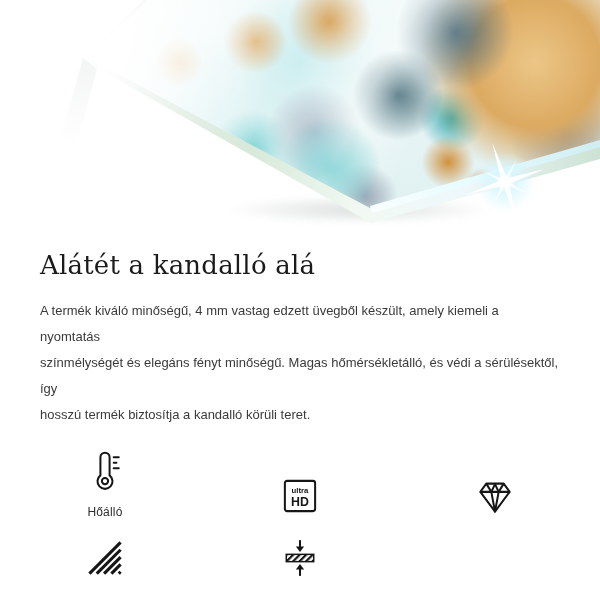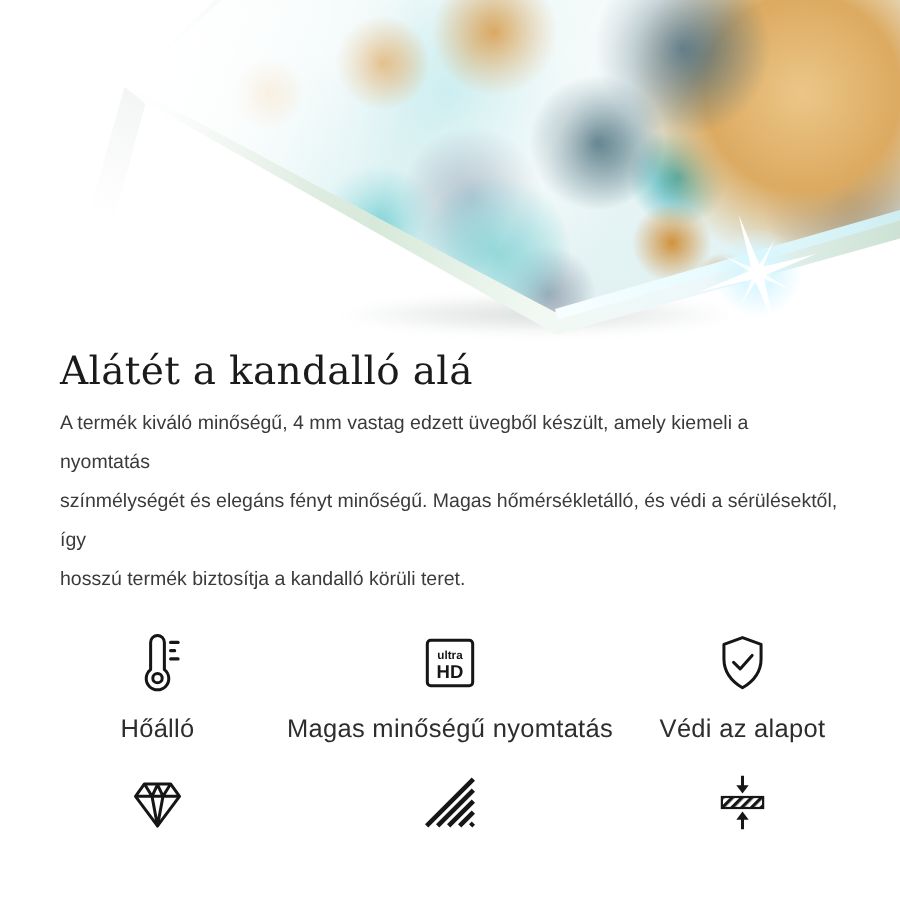--- a/index.html
+++ b/index.html
@@ -71,40 +71,40 @@
     position:absolute; inset:0;
     clip-path:polygon(56px 154px, 83px 58px, 97px 69px, 72px 162px);
     background:linear-gradient(200deg, rgba(148,164,158,.4), rgba(255,255,255,0) 75%);
   }
 
   .sparkle { position:absolute; left:462px; top:139px; }
 
   
   .content { padding:0 40px; }
   .page-title {
-    margin-top:0;
+    margin-top:17px;
     font-family:"DejaVu Serif", serif;
     font-weight:normal;
     font-size:26px; line-height:33px; color:#1b1b1b;
     letter-spacing:.2px;
   }
-  .description { margin-top:4px; font-size:13px; line-height:26px; color:#3a3a3a; }
+  .description { margin-top:16px; font-size:13px; line-height:26px; color:#3a3a3a; }
 
   
   .features {
     margin-top:20px;
     display:grid; grid-template-columns:25% 50% 25%;
     row-gap:16px;
   }
   .feature {
     display:flex; flex-direction:column; align-items:center; justify-content:flex-end;
   }
   .feature .icon-box { height:46px; display:flex; align-items:center; justify-content:center; }
   .feature .label {
-    margin-top:11px; font-size:17px; color:#2d2d2d; letter-spacing:.2px; white-space:nowrap;text-align:right;
+    margin-top:11px; font-size:12px; color:#2d2d2d; letter-spacing:.2px; white-space:nowrap;text-align:right;
   }
   .icon-stroke { stroke:#161616; fill:none; stroke-width:2.2; }
   .icon-fill { fill:#161616; }
   .badge-text { font-family:"Liberation Sans", sans-serif; font-weight:bold; fill:#161616; }
 </style>
 </head>
 <body>
 
 <div class="page">
 
@@ -158,32 +158,22 @@
       </div>
 
       <div class="feature">
         <div class="icon-box">
           <svg width="44" height="44" viewBox="0 0 48 48">
             <rect class="icon-stroke" x="7.5" y="7.5" width="33" height="33" rx="2.5" stroke-width="2.6"></rect>
             <text class="badge-text" x="24" y="21" text-anchor="middle" font-size="8.5">ultra</text>
             <text class="badge-text" x="24" y="35" text-anchor="middle" font-size="13.5">HD</text>
           </svg>
         </div>
-        <div class="label">Magas minőségű nyomtatás</div>
-      </div>
-
-      <div class="feature">
-        <div class="icon-box">
-          <svg width="44" height="44" viewBox="0 0 48 48">
-            <path class="icon-stroke" d="M24 5.5 L37.5 10.5 V21 c0 10.5 -6 16.5 -13.5 21 C16.5 37.5 10.5 31.5 10.5 21 V10.5 Z" stroke-linejoin="round"></path>
-            <path class="icon-stroke" d="M17.5 23.5 l4.8 4.8 L31 18.5" stroke-linecap="round" stroke-linejoin="round" stroke-width="2.6"></path>
-          </svg>
-        </div>
-        <div class="label">Védi az alapot</div>
-      </div>
+      </div>
+
 
       <div class="feature">
         <div class="icon-box">
           <svg width="44" height="44" viewBox="0 0 48 48">
             <path class="icon-stroke" d="M14.5 10.5 h19 L40 19.5 L24 41 L8 19.5 Z" stroke-linejoin="round"></path>
             <path class="icon-stroke" d="M8 19.5 h32 M14.5 10.5 l5.5 9 L24 11 l4 8.5 L33.5 10.5 M20 19.5 L24 41 L28 19.5" stroke-linejoin="round" stroke-width="1.9"></path>
           </svg>
         </div>
 
       </div>

